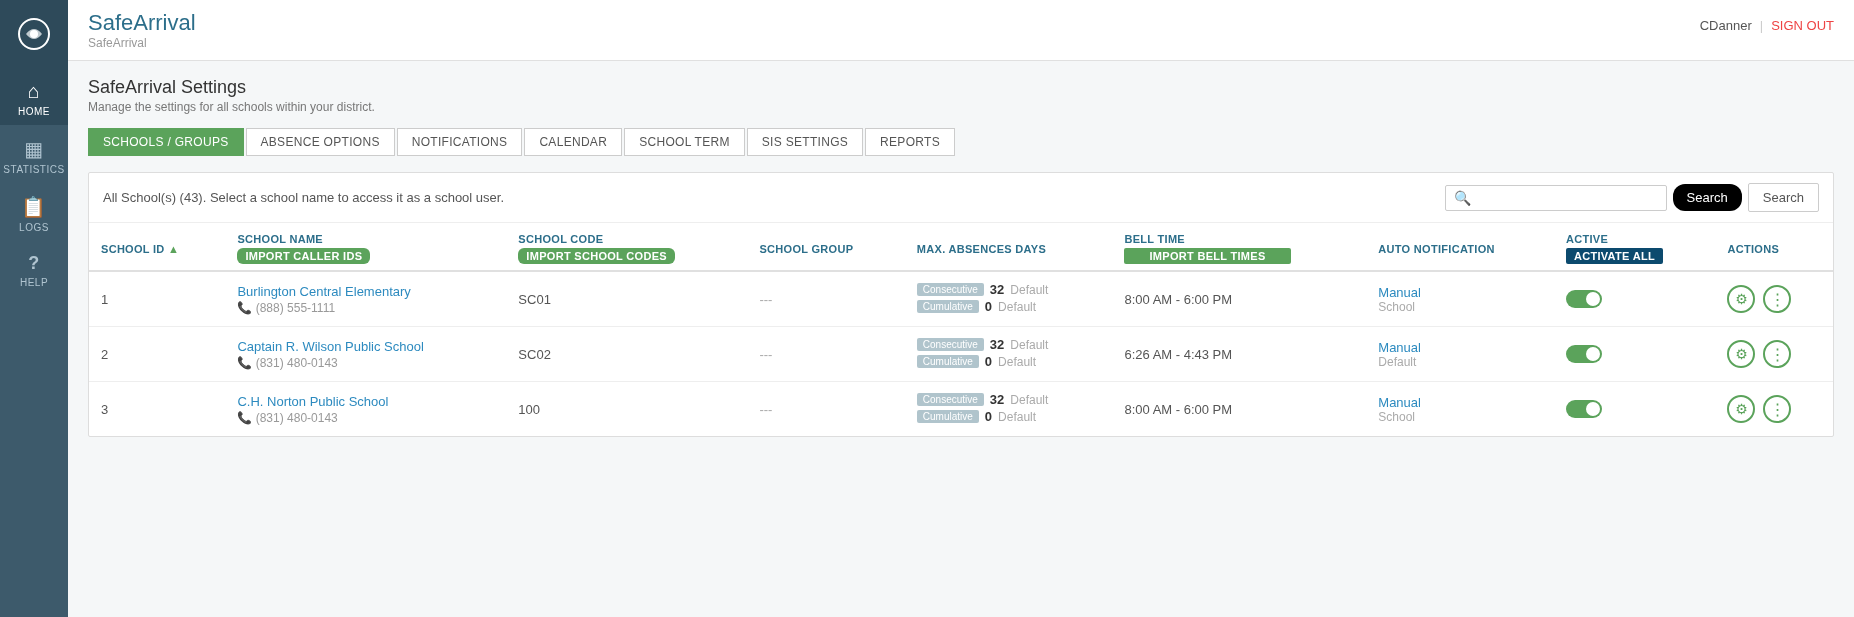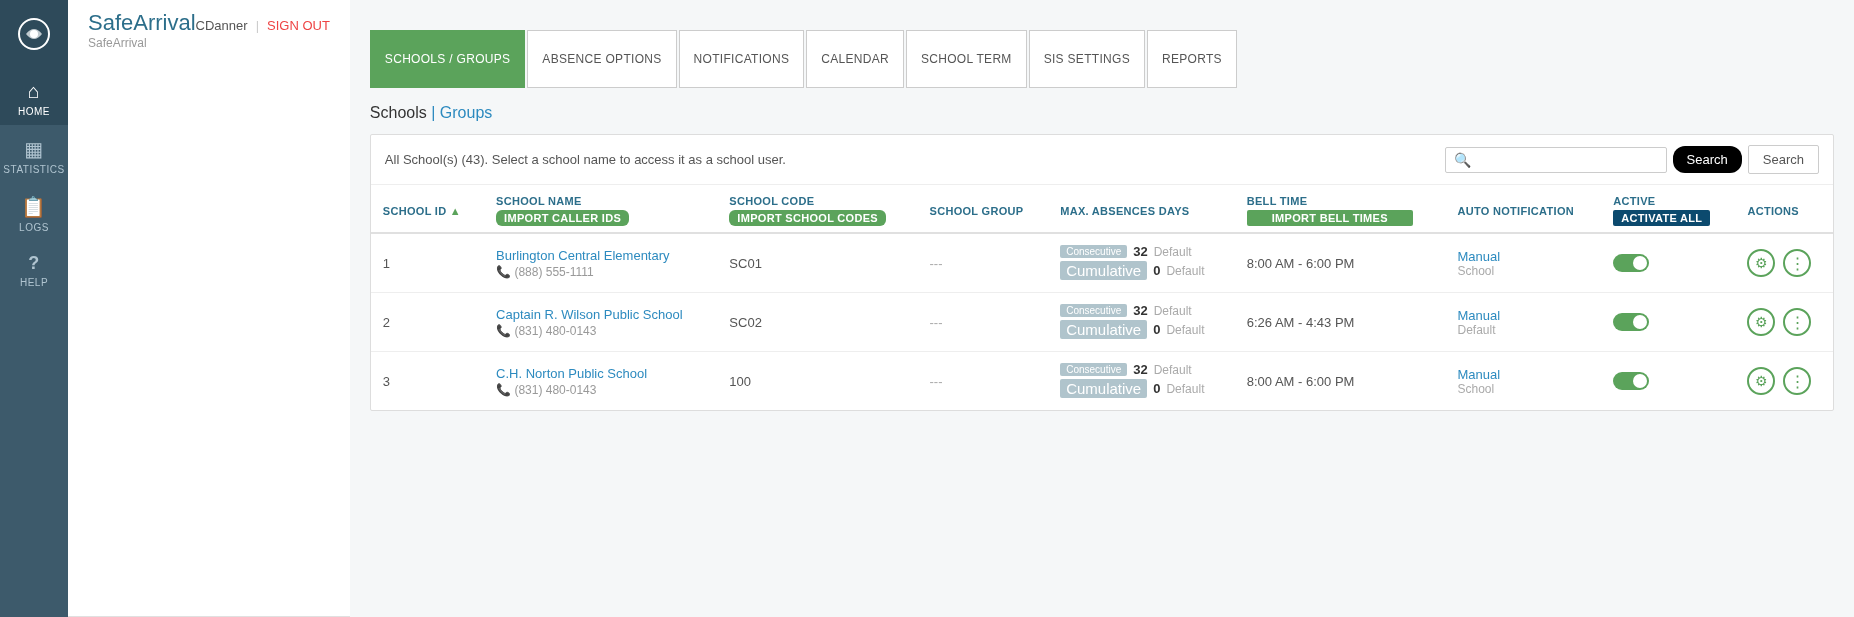--- a/index.html
+++ b/index.html
@@ -37,21 +37,21 @@
       text-transform: uppercase;
       letter-spacing: 0.5px;
     }
     .sidebar-item.active { background: #2e4a5a; color: white; }
     .sidebar-item .icon { font-size: 20px; margin-bottom: 3px; }
 
     
     .main {
       flex: 1;
       display: flex;
-      flex-direction: row;
+      flex-direction: column;
       overflow: hidden;
     }
 
     
     .topbar {
       background: white;
       padding: 10px 20px;
       border-bottom: 1px solid #e0e0e0;
       display: flex;
       align-items: flex-start;
@@ -75,21 +75,21 @@
     .page-header p { font-size: 12px; color: #777; margin-top: 2px; }
 
     
     .tabs {
       display: flex;
       gap: 2px;
       margin-top: 14px;
       margin-bottom: 16px;
     }
     .tab {
-      padding: 21px 14px;
+      padding: 6px 14px;
       font-size: 12px;
       border: 1px solid #ccc;
       background: white;
       color: #555;
       cursor: pointer;
       text-transform: uppercase;
       letter-spacing: 0.3px;
       font-weight: 500;
     }
     .tab.active { background: #5ba35b; color: white; border-color: #5ba35b; }
@@ -211,21 +211,21 @@
       background: #b0c4cc;
       color: white;
       font-size: 10px;
       padding: 1px 6px;
       border-radius: 2px;
       white-space: nowrap;
     }
     .badge-cumulative {
       background: #b0c4cc;
       color: white;
-      font-size: 15px;
+      font-size: 10px;
       padding: 1px 6px;
       border-radius: 2px;
       white-space: nowrap;
     }
     .abs-num { font-weight: 600; color: #333; font-size: 13px; }
     .abs-default { color: #aaa; font-size: 12px; }
 
     .bell-time-text { color: #555; font-size: 13px; }
     .btn-import-bell {
       display: inline-block;
@@ -320,36 +320,35 @@
       <p>SafeArrival</p>
     </div>
     <div class="topbar-right">
       <span>CDanner</span>
       <span class="separator">|</span>
       <span class="sign-out">SIGN OUT</span>
     </div>
   </div>
 
   <div class="content">
+    <div class="page-header">
+      <h2>SafeArrival Settings</h2>
+      <p>Manage the settings for all schools within your district.</p>
+    </div>
 
     <div class="tabs">
       <div class="tab active">SCHOOLS / GROUPS</div>
       <div class="tab">ABSENCE OPTIONS</div>
       <div class="tab">NOTIFICATIONS</div>
       <div class="tab">CALENDAR</div>
       <div class="tab">SCHOOL TERM</div>
       <div class="tab">SIS SETTINGS</div>
       <div class="tab">REPORTS</div>
     </div>
 
-    <div class="section-heading">
-      <span style="color:#333;">Schools</span>
-      <span> | </span>
-      <span>Groups</span>
-    </div>
 
     <div class="table-container">
 
       <div class="table-toolbar">
         <span class="info-text">All School(s) (43). Select a school name to access it as a school user.</span>
         <div class="search-area">
           <div class="search-input-wrapper">
             <span class="search-icon">🔍</span>
             <input type="text" style="">
           </div>

